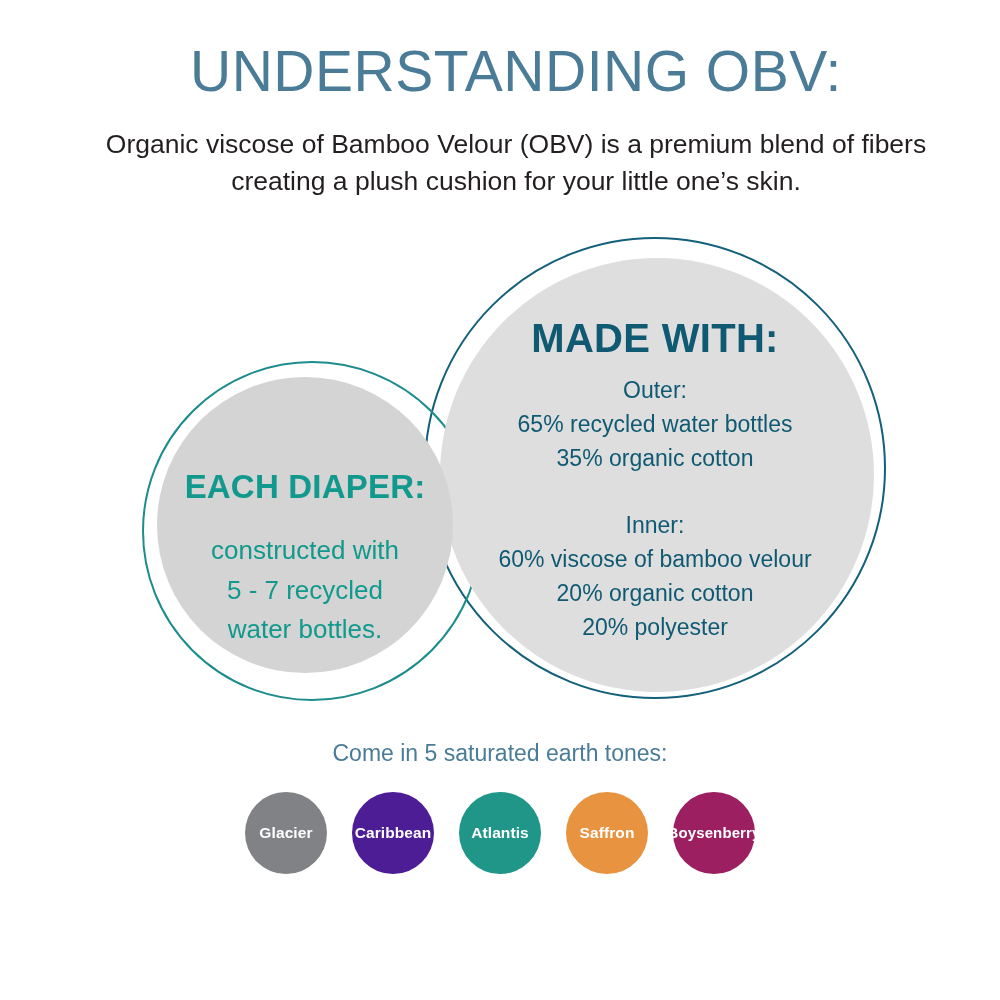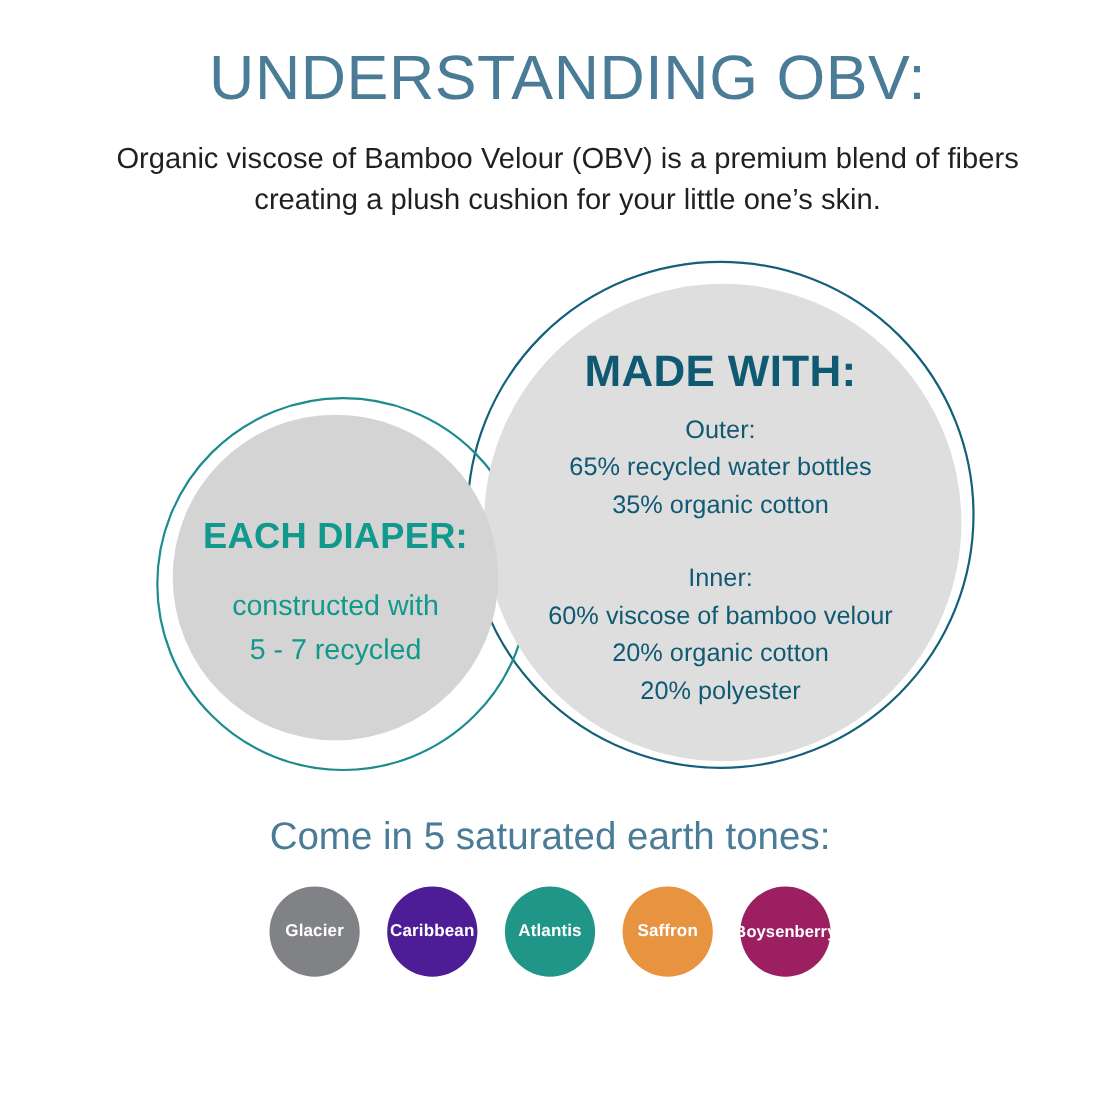--- a/index.html
+++ b/index.html
@@ -124,21 +124,21 @@
   
   .colors-section {
     position: absolute;
     left: 0;
     top: 740px;
     width: 1000px;
     text-align: center;
   }
   .colors-title {
     margin: 0;
-    font-size: 35px;
+    font-size: 23px;
     font-weight: 400;
     color: #4a7c97;
     line-height: 1.2;
   }
   .swatch-row {
     margin: 0;
     padding: 0;
     padding-top: 24px;
     display: flex;
     justify-content: center;
@@ -190,20 +190,21 @@
       <circle cx="657" cy="250" r="217" fill="#dedede"></circle>
 
       <circle cx="305" cy="300" r="148" fill="#d4d4d4"></circle>
     </svg>
 
     <div class="venn-text left-block">
       <h2 class="left-heading">EACH DIAPER:</h2>
       <p class="left-body">
         <span class="line">constructed with</span>
         <span class="line">5 - 7 recycled</span>
+        <span class="line">water bottles.</span>
       </p>
     </div>
 
     <div class="venn-text right-block">
       <h2 class="right-heading">MADE WITH:</h2>
 
       <p class="right-group outer">
         <span class="line">Outer:</span>
         <span class="line">65% recycled water bottles</span>
         <span class="line">35% organic cotton</span>

